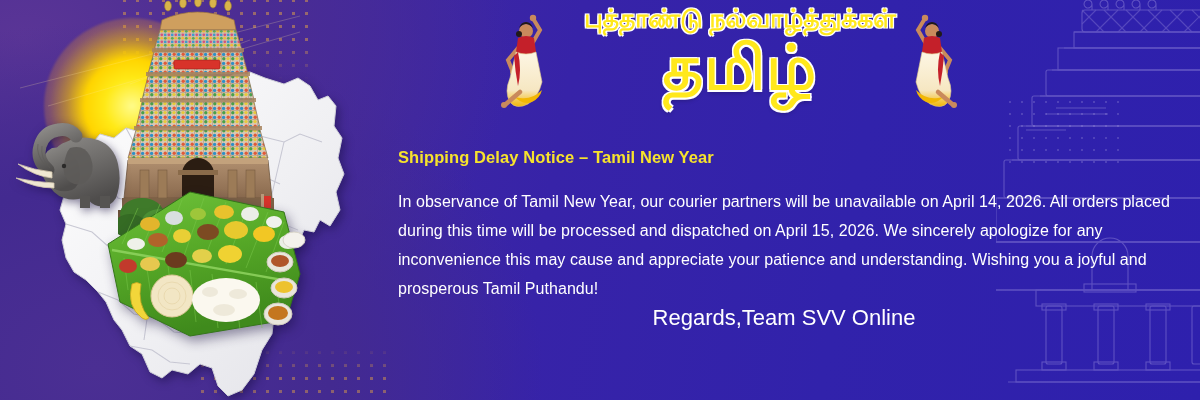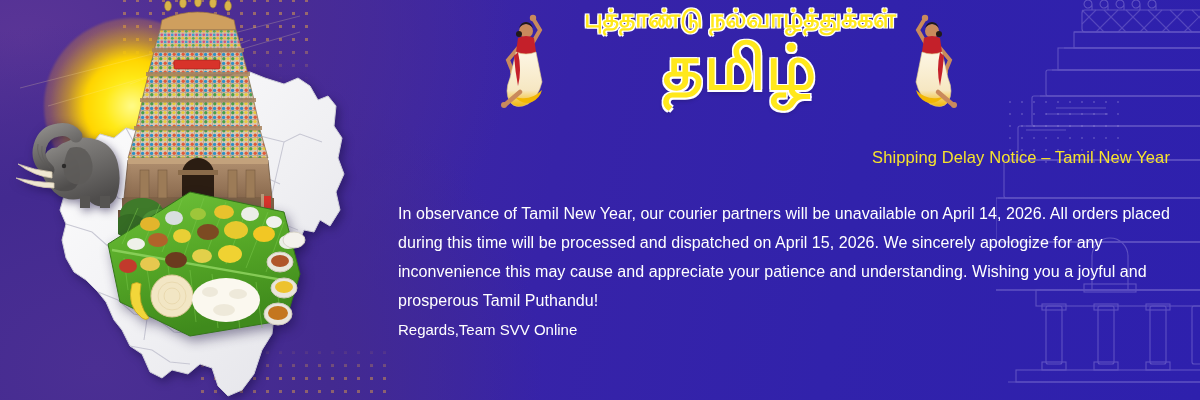--- a/index.html
+++ b/index.html
@@ -112,29 +112,29 @@
     margin-top:-2px;
     font-size:25px; font-weight:700; color:#ffe81c;
     text-shadow:
       -1.2px -1.2px 0 #ffffff,  1.2px -1.2px 0 #ffffff,
       -1.2px  1.2px 0 #ffffff,  1.2px  1.2px 0 #ffffff;
   }
 
   
   #notice { position:absolute; left:398px; top:148px; width:772px; }
   #notice-heading {
-    font-size:16.5px; font-weight:400; color:#f7e32c;
-    letter-spacing:.1px; margin-bottom:32px;text-align:right;
+    font-size:16.5px; font-weight:700; color:#f7e32c;
+    letter-spacing:.1px; margin-bottom:20px;
   }
   #notice-body {
     font-size:16px; line-height:29px; color:#ffffff;
     letter-spacing:.05px;
   }
   #notice-regards {
-    font-size:15px; line-height:29px; color:#ffffff;
+    font-size:22px; line-height:29px; color:#ffffff;text-align:center;
   }
 </style>
 </head>
 <body>
 
 <div id="banner">
 
   <div class="dotgrid" id="dots-top"></div>
   <div class="dotgrid" id="dots-bottom"></div>
   <div class="dotgrid" id="dots-right"></div>

